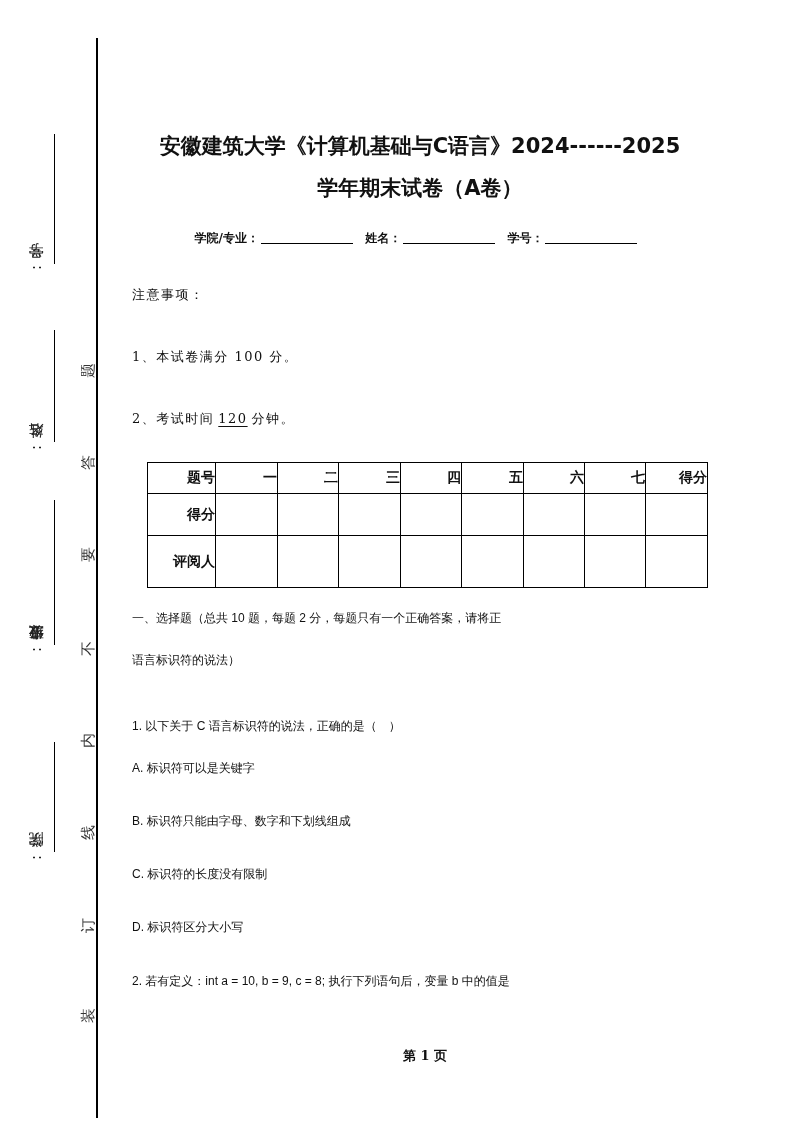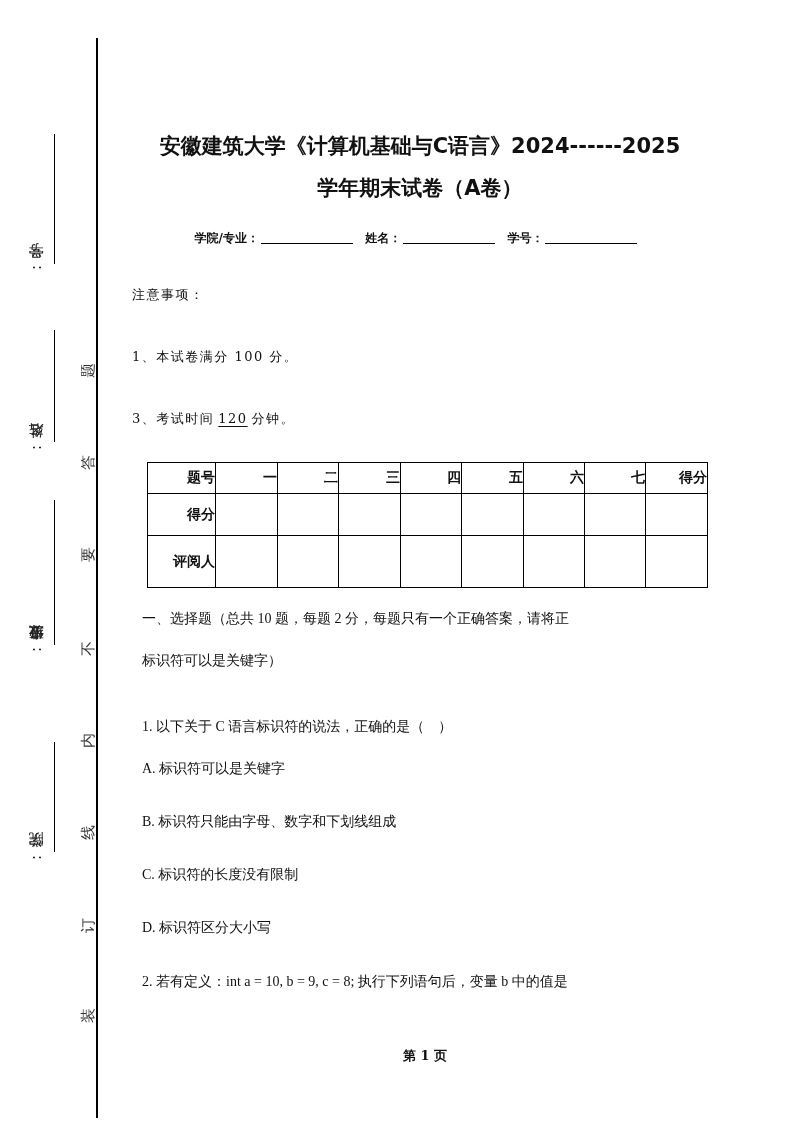--- a/index.html
+++ b/index.html
@@ -24,21 +24,21 @@
     .p-notice { top: 286px; }
     .p-n1 { top: 348px; }
     .p-n2 { top: 410px; }
     .ul { text-decoration: underline; text-underline-offset: 3px; padding: 0 4px; }
     table.score { position: absolute; left: 147px; top: 462px; border-collapse: collapse;
                   font-family: "DejaVu Sans", sans-serif; font-weight: bold; font-size: 14px; }
     table.score td { border: 1.2px solid #000; text-align: right; padding: 0; }
     table.score tr.r1 td { height: 30px; }
     table.score tr.r2 td { height: 41px; }
     table.score tr.r3 td { height: 51px; }
-    .q { position: absolute; left: 142px; font-family: Liberation Serif, serif; font-size: 14px; }
+    .q { position: absolute; left: 132px; font-family: Liberation Sans, sans-serif; font-size: 12px; }
     .q-sec1 { top: 610px; }
     .q-sec2 { top: 652px; }
     .q-1 { top: 706px; margin-top: 12px; }
     .q-a { top: 760px; }
     .q-b { top: 813px; }
     .q-c { top: 866px; }
     .q-d { top: 919px; }
     .q-2 { top: 973px; }
     .footer { position: absolute; top: 1047px; left: 0; width: 850px; text-align: center;
               font-family: "DejaVu Serif", serif; font-weight: bold; font-size: 13px; }
@@ -71,21 +71,21 @@
 
 <div class="info">
   <span>学院/专业：</span><span class="blank"></span>
   <span>姓名：</span><span class="blank"></span>
   <span>学号：</span><span class="blank"></span>
 </div>
 
 <div class="para p-notice">注意事项：</div>
 <div class="para p-n1">1、本试卷满分 100 分。</div>
 <div class="para p-n2">
-  <span>3、考试时间</span><span class="ul">120</span><span>分钟。</span>
+  <span>2、考试时间</span><span class="ul">120</span><span>分钟。</span>
 </div>
 
 <table class="score">
   <tbody>
       <tr class="r1">
     <td style="width:67px">题号</td>
     <td style="width:61px">一</td>
     <td style="width:60px">二</td>
     <td style="width:61px">三</td>
     <td style="width:60px">四</td>
@@ -113,21 +113,21 @@
     <td></td>
     <td></td>
     <td></td>
     <td></td>
     <td></td>
   </tr>
 </tbody>
   </table>
 
 <div class="q q-sec1">一、选择题（总共 10 题，每题 2 分，每题只有一个正确答案，请将正</div>
-<div class="q q-sec2">标识符可以是关键字）</div>
+<div class="q q-sec2">语言标识符的说法）</div>
 
 <div class="q q-1">1. 以下关于 C 语言标识符的说法，正确的是（　）</div>
 <div class="q q-a">A. 标识符可以是关键字</div>
 <div class="q q-b">B. 标识符只能由字母、数字和下划线组成</div>
 <div class="q q-c">C. 标识符的长度没有限制</div>
 <div class="q q-d">D. 标识符区分大小写</div>
 <div class="q q-2">2. 若有定义：int a = 10, b = 9, c = 8; 执行下列语句后，变量 b 中的值是</div>
 
 <div class="footer">第 1 页</div>
 

